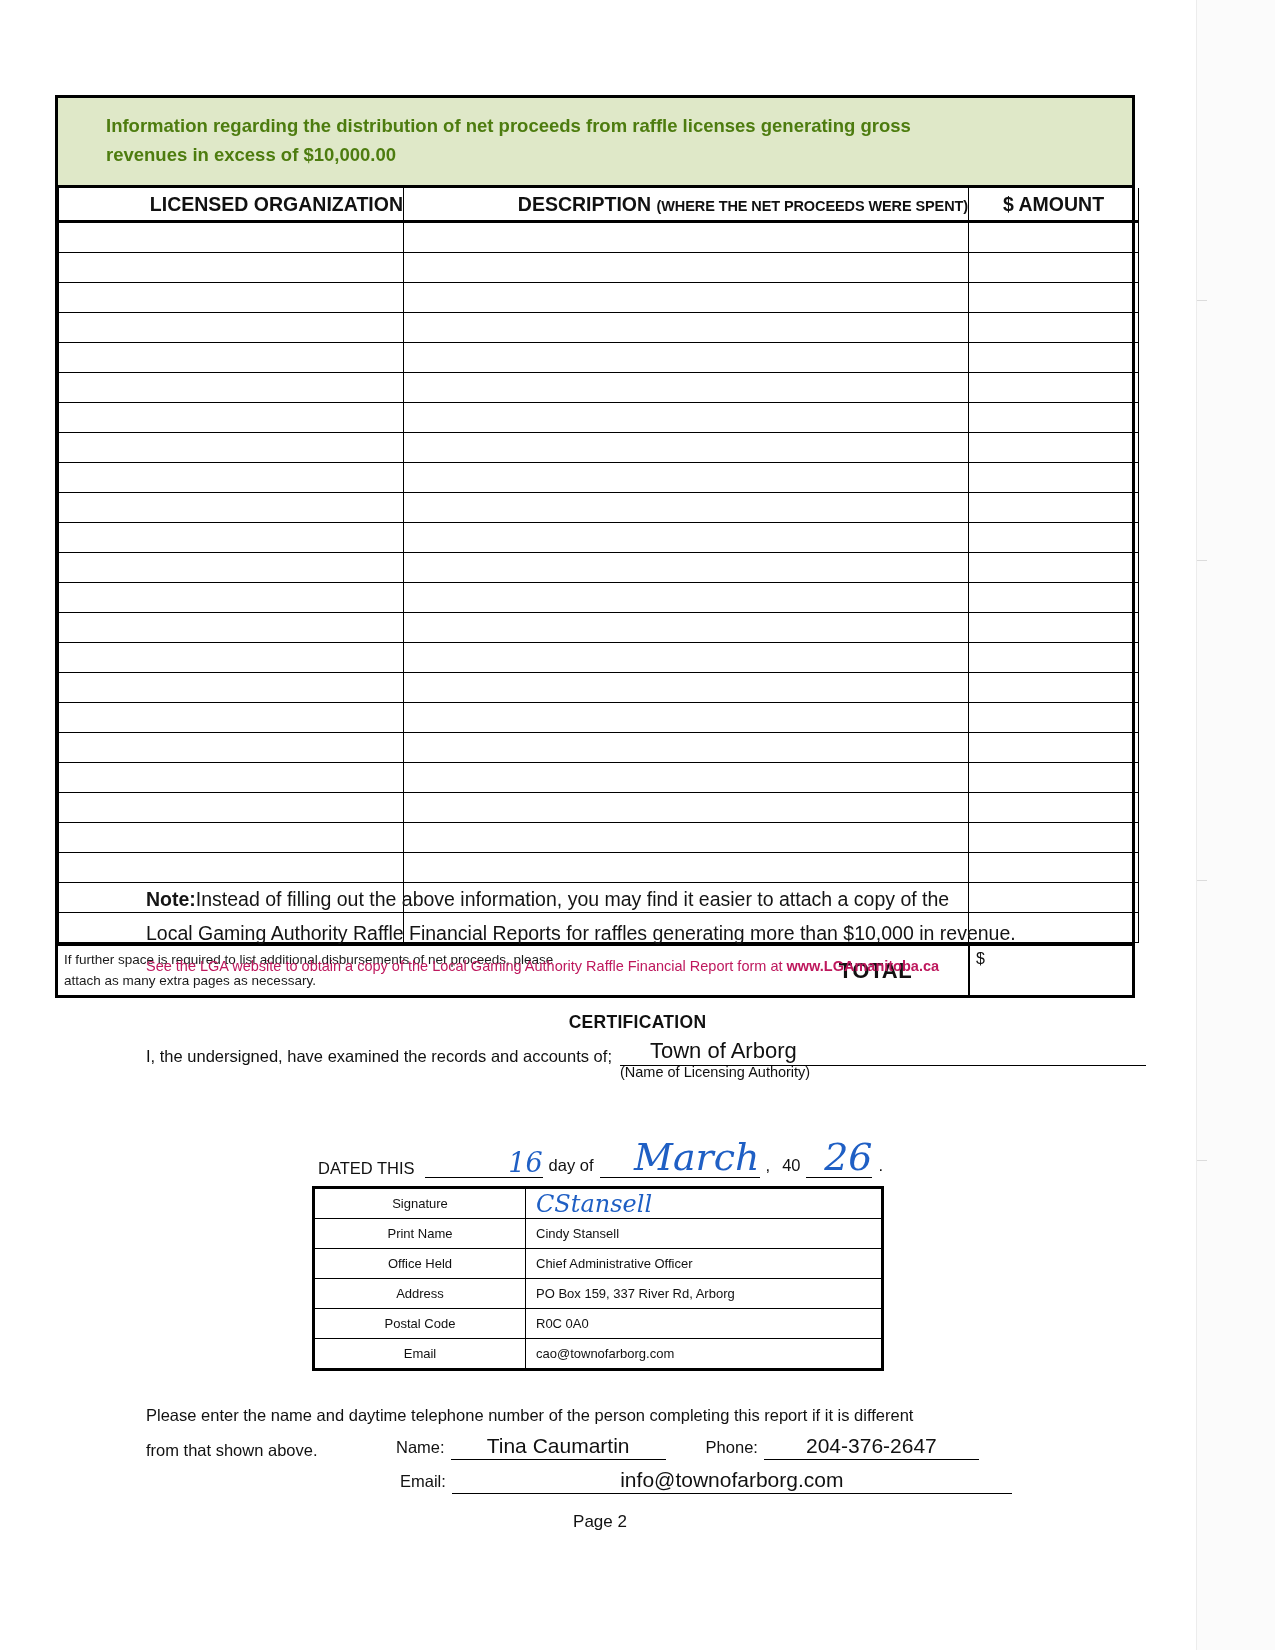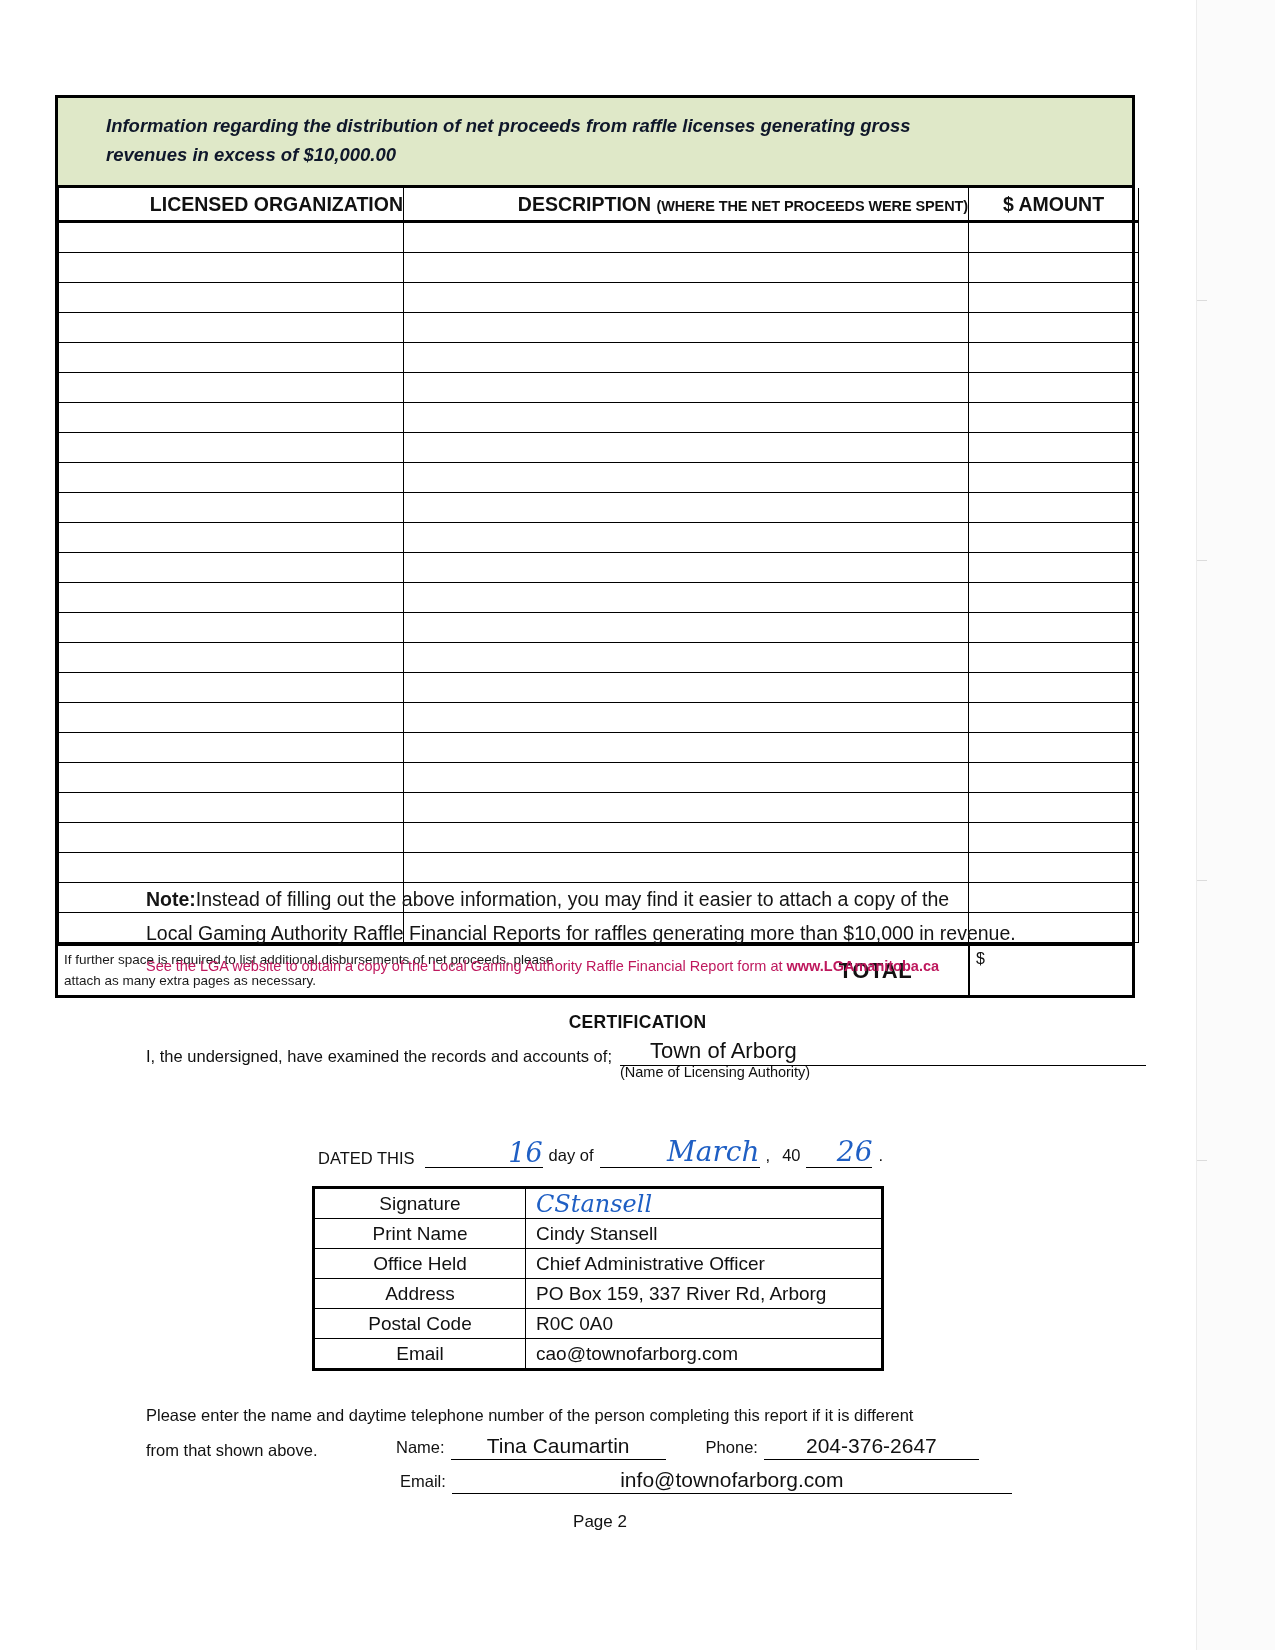--- a/index.html
+++ b/index.html
@@ -48,23 +48,22 @@
     box-sizing: border-box;
     background: #fff;
   }
   .banner {
     background: #dfe8c8;
     border-bottom: 3px solid #000;
     padding: 14px 20px 16px 48px;
     font-weight: bold;
     font-size: 18.5px;
     line-height: 1.55;
-    color: #0f172a;
+    color: #4d7c0f;
     box-sizing: border-box;
-    font-style: italic;
   }
   table.grid {
     border-collapse: collapse;
     width: 100%;
     table-layout: fixed;
   }
   table.grid th, table.grid td {
     border: 1px solid #000;
     padding: 0;
   }
@@ -199,21 +198,21 @@
     align-items: flex-end;
     font-size: 16.5px;
   }
   .hand {
     font-family: "DejaVu Serif", serif;
     color: #1f5fc4;
     font-style: italic;
     font-size: 27px;
     line-height: 1;
   }
-  .hand-lg { font-size: 28px; }
+  .hand-lg { font-size: 38px; }
   .blank-u {
     border-bottom: 1.5px solid #000;
     display: inline-block;
     text-align: right;
     padding-bottom: 1px;
   }
   .w-day   { width: 118px; }
   .w-month { width: 160px; }
   .w-year  { width: 66px; }
   .lbl-gap { padding: 0 6px 3px 6px; }
@@ -225,21 +224,21 @@
     top: 1186px;
     width: 572px;
     border: 3px solid #000;
     border-collapse: collapse;
     table-layout: fixed;
     background: #fff;
   }
   #sig-table td {
     border: 1.5px solid #000;
     height: 27px;
-    font-size: 19px;
+    font-size: 13px;
     padding: 1px 4px;
   }
   #sig-table td.lbl {
     width: 202px;
     text-align: center;
   }
   #sig-table td.val {
     padding-left: 10px;
   }
 

